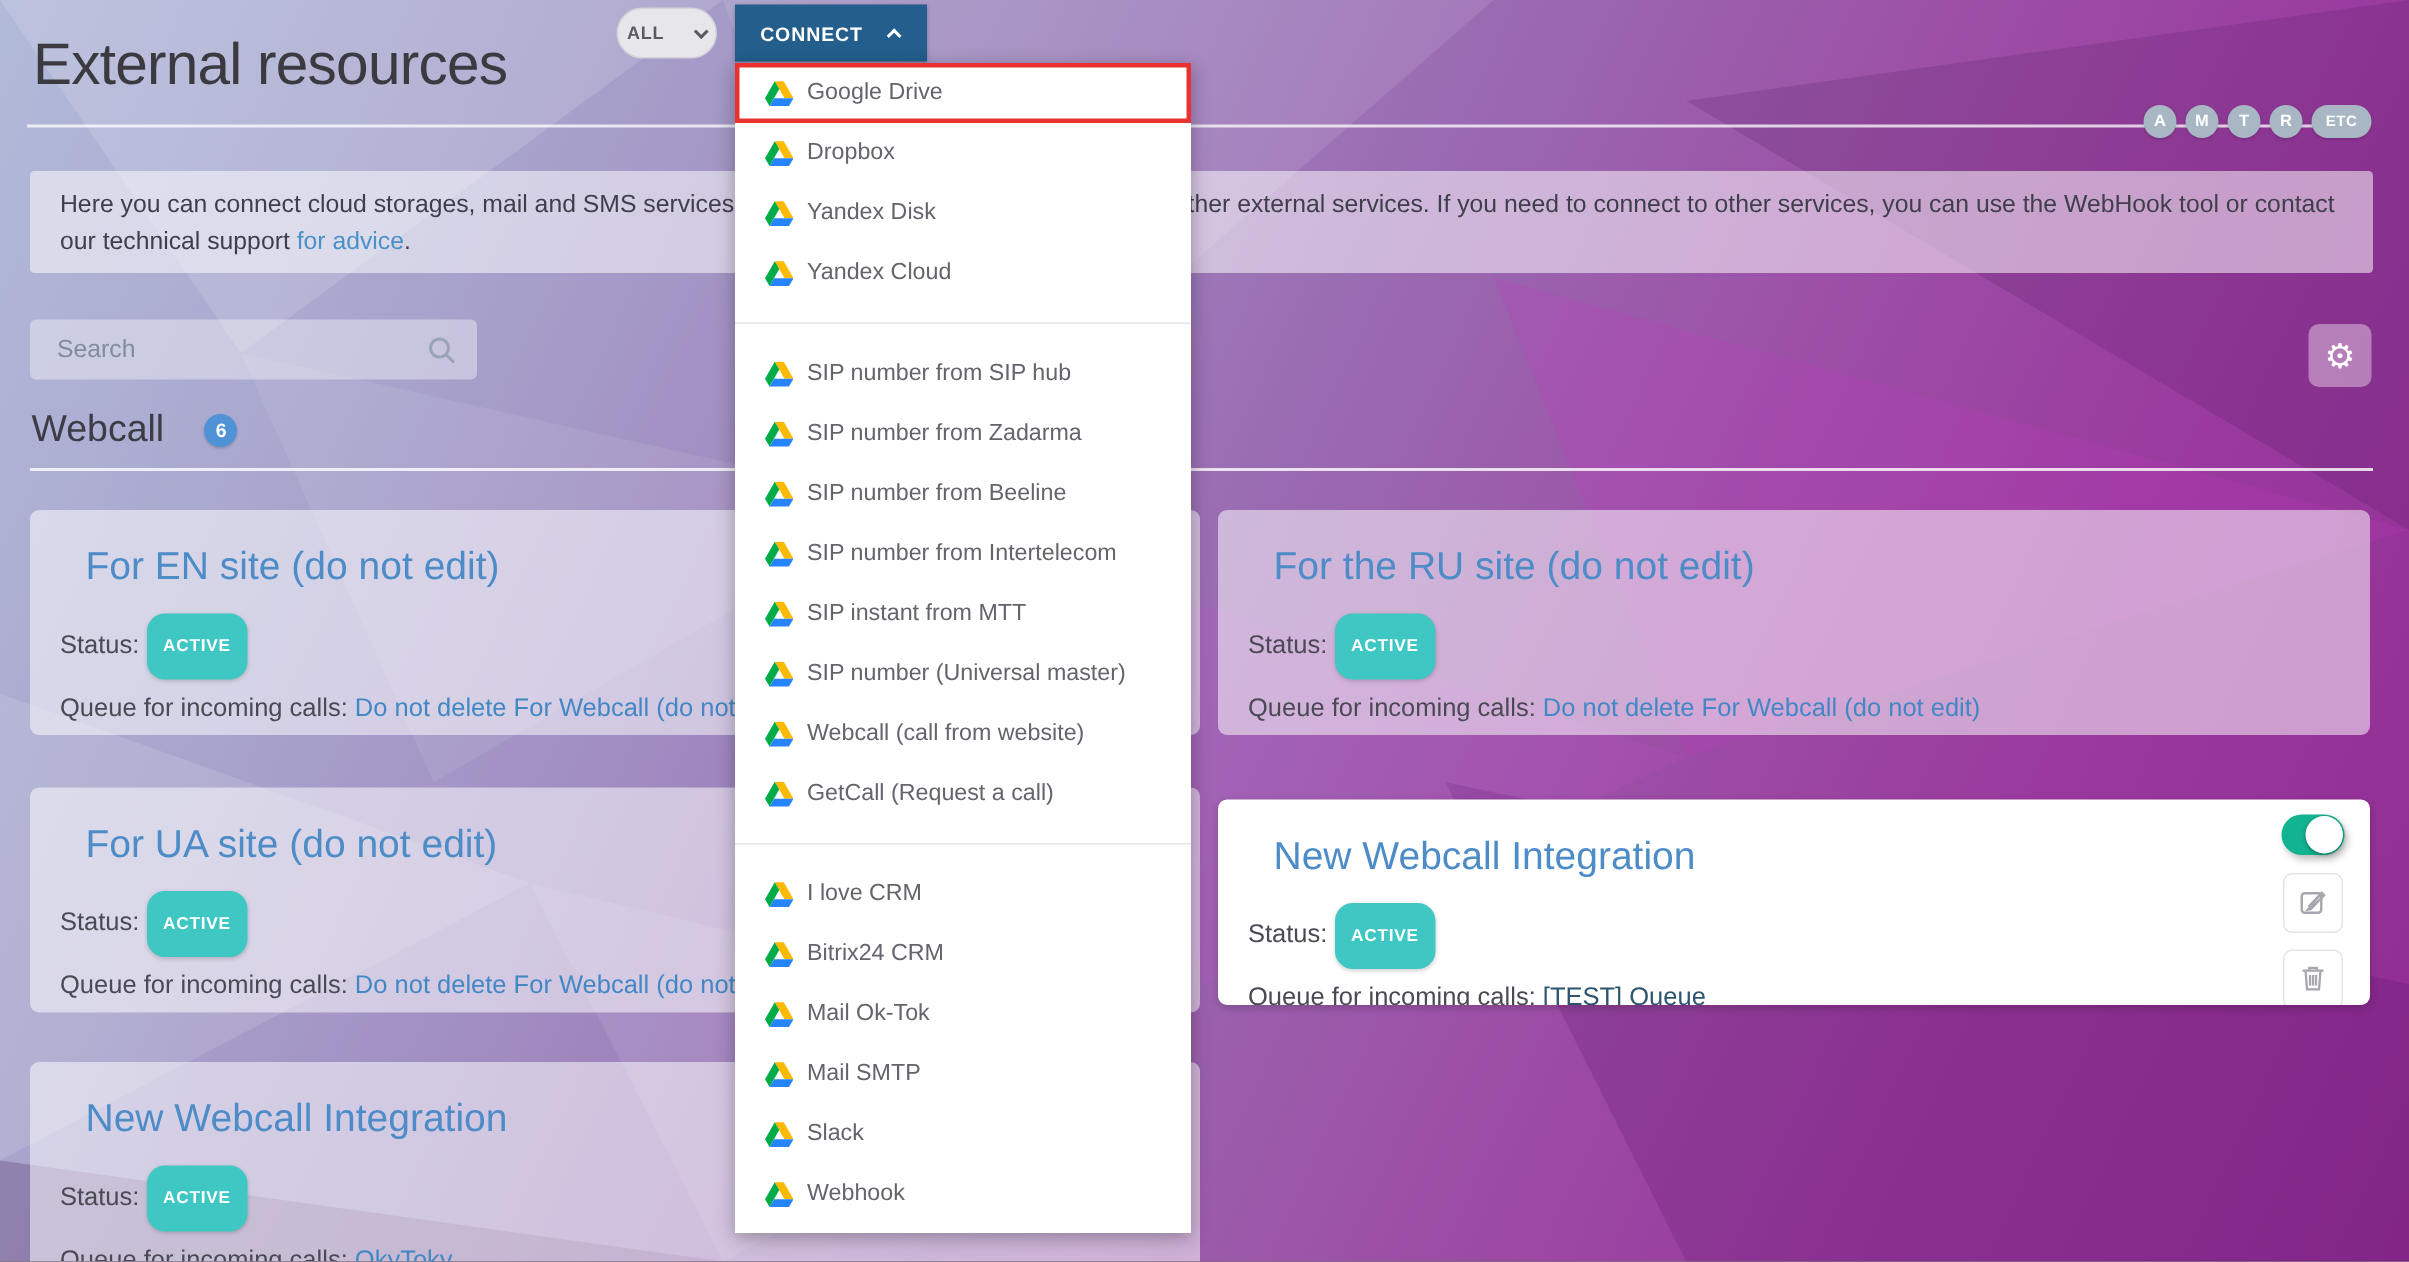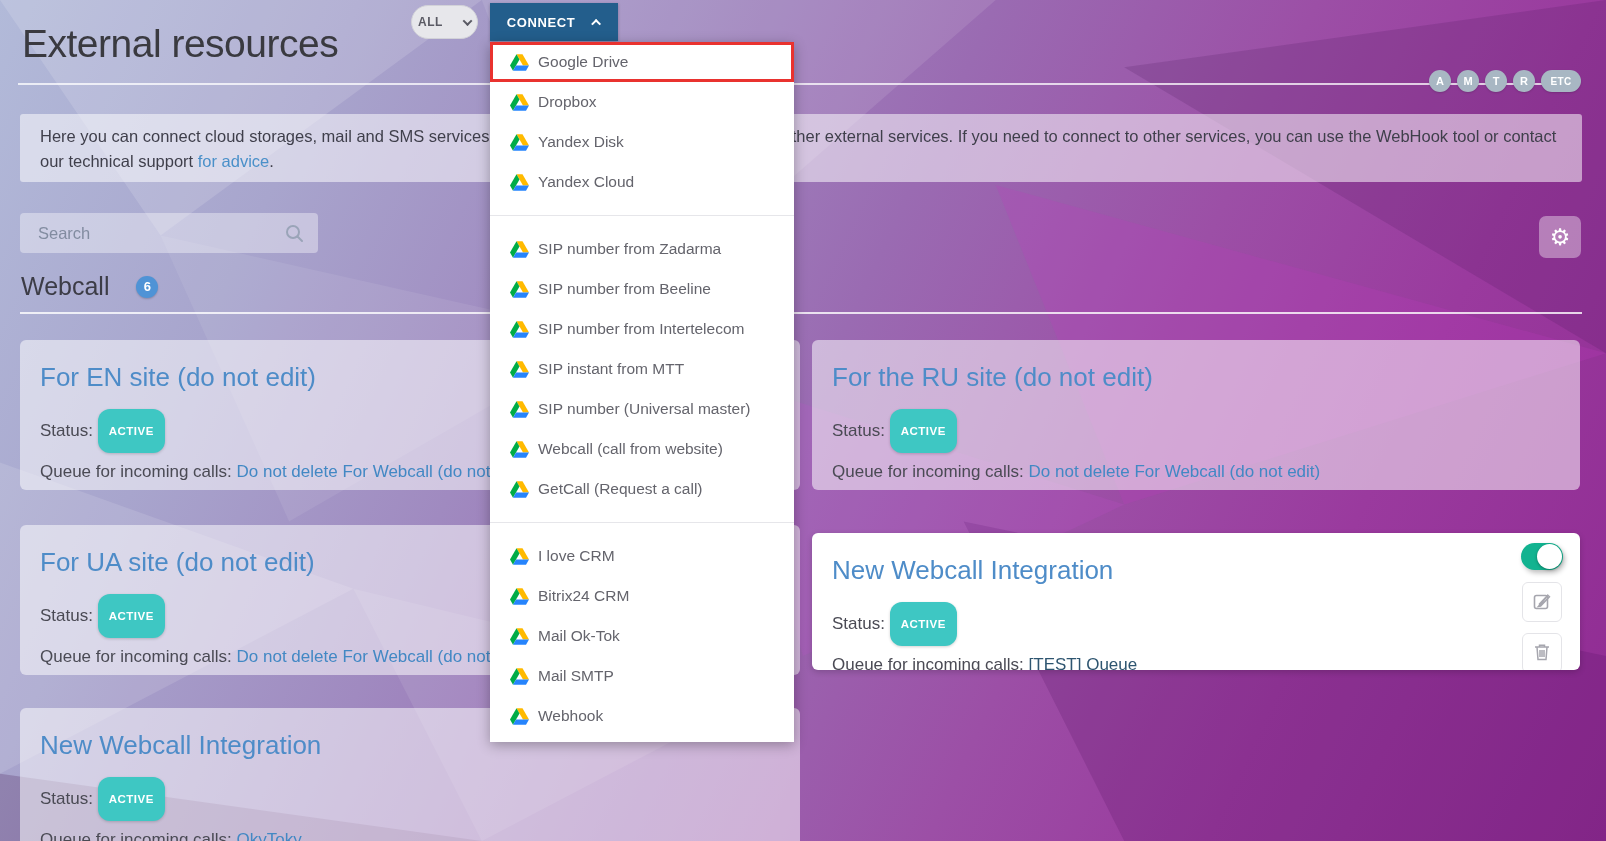--- a/index.html
+++ b/index.html
@@ -38,21 +38,21 @@
   .search-ic{margin-right:14px;flex:0 0 auto;display:flex;}
 
   .gear-btn{position:absolute;left:1539px;top:216px;width:42px;height:42px;border:none;border-radius:7px;background:rgba(255,255,255,.38);color:#fff;font-size:23px;line-height:42px;text-align:center;cursor:pointer;padding:0;}
 
   .section-head{position:absolute;left:21px;top:272px;display:flex;align-items:center;gap:27px;color:#3c3c46;font-size:25px;font-weight:400;}
   .count-badge{width:22px;height:22px;border-radius:11px;background:#4f93d6;color:#fff;font-size:13px;font-weight:bold;display:flex;align-items:center;justify-content:center;box-shadow:0 1px 2px rgba(0,0,0,.2);}
   .hr2{position:absolute;left:20px;top:312px;width:1562px;height:1.5px;background:rgba(255,255,255,.8);}
 
   .card{position:absolute;background:rgba(255,255,255,.52);border-radius:6px;padding:14px 20px;overflow:hidden;}
   .card.solid{background:#fff;box-shadow:0 2px 6px rgba(0,0,0,.18);}
-  .card h2{margin:8px 0 16px 0;font-size:26px;font-weight:300;color:#4e8cc8;white-space:nowrap;}
+  .card h2{margin:8px 0 16px 17px;font-size:26px;font-weight:300;color:#4e8cc8;white-space:nowrap;}
   .row{font-size:17px;color:#4a4a54;margin-top:9px;white-space:nowrap;}
   .pill{display:inline-block;background:#3ec7c3;color:#fff;font-size:11.5px;font-weight:bold;letter-spacing:.5px;padding:16px 11px;border-radius:12px;vertical-align:1px;box-shadow:0 1px 3px rgba(0,0,0,.18);}
   .qlink{color:#4288c4;text-decoration:none;}
   .qlink.dark{color:#2e5570;text-decoration:underline;}
 
   .c-en{left:20px;top:340px;width:780px;height:150px;}
   .c-ru{left:812px;top:340px;width:768px;height:150px;}
   .c-ua{left:20px;top:525px;width:780px;height:150px;}
   .c-nr{left:812px;top:533px;width:768px;height:137px;}
   .c-nl{left:20px;top:708px;width:780px;height:150px;}
@@ -221,20 +221,30 @@
     <div class="dd-sep"></div>
     <div>
         <div class="dd-item">
     <span class="gd-ic" hidden="">
       <svg width="19" height="17" viewBox="0 0 24 21">
         <path d="M8.2 0 L15.8 0 L24 14.2 L16.4 14.2 Z" fill="#ffba00"></path>
         <path d="M8.2 0 L0 14.2 L3.8 20.8 L12 6.6 Z" fill="#00ac47"></path>
         <path d="M3.8 20.8 L20.2 20.8 L24 14.2 L7.6 14.2 Z" fill="#2684fc"></path>
       </svg>
     </span>
+    <span class="dd-label">SIP number from SIP hub</span>
+  </div>
+        <div class="dd-item">
+    <span class="gd-ic" hidden="">
+      <svg width="19" height="17" viewBox="0 0 24 21">
+        <path d="M8.2 0 L15.8 0 L24 14.2 L16.4 14.2 Z" fill="#ffba00"></path>
+        <path d="M8.2 0 L0 14.2 L3.8 20.8 L12 6.6 Z" fill="#00ac47"></path>
+        <path d="M3.8 20.8 L20.2 20.8 L24 14.2 L7.6 14.2 Z" fill="#2684fc"></path>
+      </svg>
+    </span>
     <span class="dd-label">SIP number from Zadarma</span>
   </div>
         <div class="dd-item">
     <span class="gd-ic" hidden="">
       <svg width="19" height="17" viewBox="0 0 24 21">
         <path d="M8.2 0 L15.8 0 L24 14.2 L16.4 14.2 Z" fill="#ffba00"></path>
         <path d="M8.2 0 L0 14.2 L3.8 20.8 L12 6.6 Z" fill="#00ac47"></path>
         <path d="M3.8 20.8 L20.2 20.8 L24 14.2 L7.6 14.2 Z" fill="#2684fc"></path>
       </svg>
     </span>
@@ -334,17 +344,27 @@
     <span class="dd-label">Mail SMTP</span>
   </div>
         <div class="dd-item">
     <span class="gd-ic" hidden="">
       <svg width="19" height="17" viewBox="0 0 24 21">
         <path d="M8.2 0 L15.8 0 L24 14.2 L16.4 14.2 Z" fill="#ffba00"></path>
         <path d="M8.2 0 L0 14.2 L3.8 20.8 L12 6.6 Z" fill="#00ac47"></path>
         <path d="M3.8 20.8 L20.2 20.8 L24 14.2 L7.6 14.2 Z" fill="#2684fc"></path>
       </svg>
     </span>
+    <span class="dd-label">Slack</span>
+  </div>
+        <div class="dd-item">
+    <span class="gd-ic" hidden="">
+      <svg width="19" height="17" viewBox="0 0 24 21">
+        <path d="M8.2 0 L15.8 0 L24 14.2 L16.4 14.2 Z" fill="#ffba00"></path>
+        <path d="M8.2 0 L0 14.2 L3.8 20.8 L12 6.6 Z" fill="#00ac47"></path>
+        <path d="M3.8 20.8 L20.2 20.8 L24 14.2 L7.6 14.2 Z" fill="#2684fc"></path>
+      </svg>
+    </span>
     <span class="dd-label">Webhook</span>
   </div>
       </div>
   </div>
 </div>
 
 </body></html>

